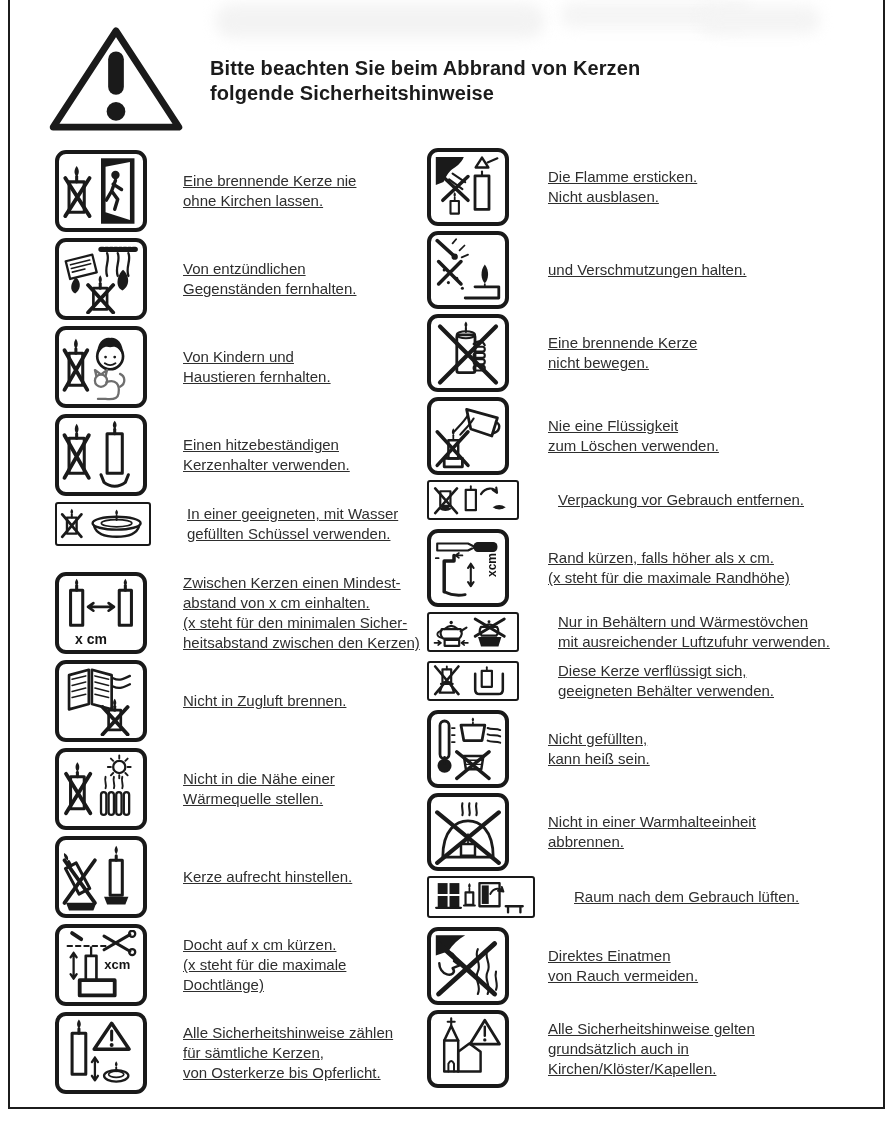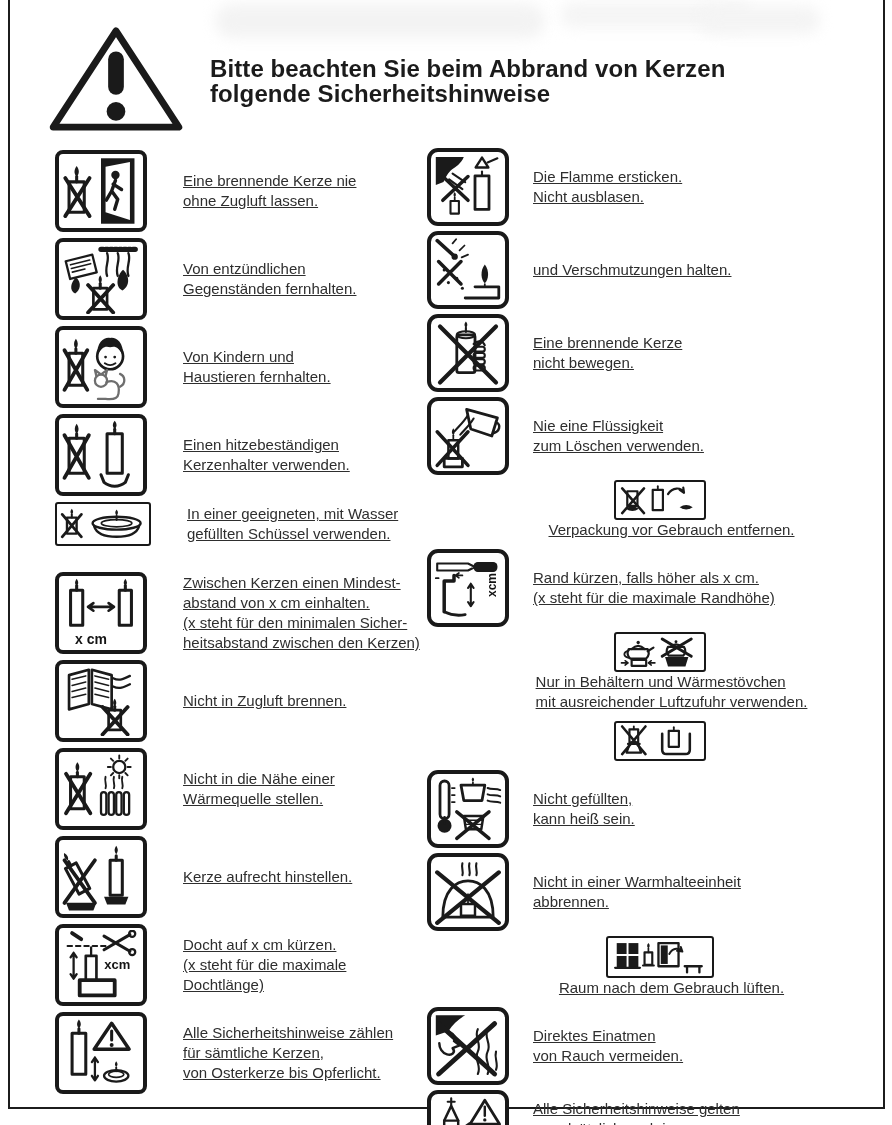--- a/index.html
+++ b/index.html
@@ -5,53 +5,53 @@
   html,body{margin:0;padding:0;background:#ffffff;}
   .canvas{position:relative;width:892px;height:1125px;background:#ffffff;overflow:hidden;
           font-family:"Liberation Sans",sans-serif;color:#2e2e2e;}
   .frame{position:absolute;left:8px;top:-2px;right:7px;bottom:16px;border:2px solid #1c1c1c;}
   .smudge{position:absolute;border-radius:30px;filter:blur(7px);}
   .smudge.s1{left:215px;top:4px;width:330px;height:34px;background:#f3f3f3;}
   .smudge.s2{left:560px;top:2px;width:190px;height:26px;background:#f5f5f5;}
   .smudge.s3{left:700px;top:6px;width:120px;height:28px;background:#f4f4f4;}
 
   .warn-tri{position:absolute;left:46px;top:26px;width:140px;height:106px;}
-  .title{position:absolute;left:210px;top:56px;font-size:24px;font-weight:bold;
+  .title{position:absolute;left:210px;top:56px;font-size:20px;font-weight:bold;
          line-height:25px;color:#1b1b1b;letter-spacing:0.1px;}
 
   .cols{position:absolute;left:55px;top:150px;right:0;display:flex;text-decoration:underline;}
   .col{display:flex;flex-direction:column;}
   .col-left{width:372px;flex:none;}
   .col-right{flex:1;margin-top:-2px;}
 
   .row{display:flex;align-items:center;}
   .col-left .row{margin-bottom:6px;}
   .col-left .row.wide-row{margin-bottom:26px;}
   .col-right .row{margin-bottom:5px;}
-  .col-right .row.wide-row{margin-bottom:9px;flex-direction:column;}
+  .col-right .row.wide-row{margin-bottom:9px;}
 
   .pictogram{position:relative;flex:none;background:#fff;}
   .pictogram.square{border:4px solid #191919;border-radius:11px;}
-  .col-left .pictogram.square{width:84px;height:74px;border-radius:8px;}
+  .col-left .pictogram.square{width:84px;height:74px;}
   .col-right .pictogram.square{width:74px;height:70px;}
   .pictogram.wide{border:2.5px solid #191919;border-radius:3px;}
   .col-left .pictogram.wide{width:92px;height:40px;}
   .col-right .pictogram.wide{width:88px;height:36px;}
   .col-right .pictogram.wide-lg{width:104px;height:38px;}
   .pictogram svg{width:100%;height:100%;display:block;padding:2px;box-sizing:border-box;
                  fill:none;stroke:#1a1a1a;stroke-width:4;stroke-linecap:round;stroke-linejoin:round;}
 
   .icon-label{position:absolute;font-weight:bold;color:#141414;line-height:1;}
   [data-name="candle-distance-icon"] .icon-label{bottom:4px;left:16px;font-size:14px;}
   [data-name="trim-wick-icon"] .icon-label{top:40%;left:54%;font-size:13px;}
   [data-name="trim-edge-icon"] .icon-label{top:46%;right:1px;transform:translateY(-50%) rotate(-90deg);font-size:12px;}
 
   .text{font-size:15px;line-height:20px;white-space:nowrap;}
   .col-left .text{margin-left:36px;}
-  .col-right .text{margin-left:24px;}
+  .col-right .text{margin-left:39px;}
 </style>
 </head>
 <body>
 
 <svg width="0" height="0" style="position:absolute" aria-hidden="true">
   <symbol id="sym-unattended" viewBox="0 0 100 92">
     <rect x="50" y="3" width="44" height="86" fill="#1a1a1a" stroke="none"></rect>
     <path d="M56 14 L88 8 L88 84 L56 74 Z" fill="#ffffff" stroke="none"></path>
     <circle cx="69" cy="25" r="5.5" fill="#1a1a1a" stroke="none"></circle>
     <path d="M69 32 L64 46 L72 57 L68 70 M64 46 L57 58 M66 37 L77 44" stroke-width="4.5"></path>
@@ -346,21 +346,21 @@
   <div class="cols" data-name="safety-items-grid">
     <div class="col col-left" data-name="left-column">
         <div class="row" data-name="safety-item">
           <div class="pictogram square" data-name="unattended-candle-icon">
             <svg>
               <use href="#sym-unattended"></use>
             </svg>
           </div>
           <div class="text" data-name="safety-text">
             <div data-name="safety-text-line">Eine brennende Kerze nie</div>
-            <div data-name="safety-text-line">ohne Zugluft lassen.</div>
+            <div data-name="safety-text-line">ohne Kirchen lassen.</div>
           </div>
         </div>
         <div class="row" data-name="safety-item">
           <div class="pictogram square" data-name="flammable-objects-icon">
             <svg>
               <use href="#sym-flammable"></use>
             </svg>
           </div>
           <div class="text" data-name="safety-text">
             <div data-name="safety-text-line">Von entzündlichen</div>
@@ -547,20 +547,24 @@
             <div data-name="safety-text-line">Nur in Behältern und Wärmestövchen</div>
             <div data-name="safety-text-line">mit ausreichender Luftzufuhr verwenden.</div>
           </div>
         </div>
         <div class="row wide-row" data-name="safety-item">
           <div class="pictogram wide" data-name="liquefying-candle-icon">
             <svg>
               <use href="#sym-liquefying"></use>
             </svg>
           </div>
+          <div class="text" data-name="safety-text">
+            <div data-name="safety-text-line">Diese Kerze verflüssigt sich,</div>
+            <div data-name="safety-text-line">geeigneten Behälter verwenden.</div>
+          </div>
         </div>
         <div class="row" data-name="safety-item">
           <div class="pictogram square" data-name="hot-surface-icon">
             <svg>
               <use href="#sym-hot"></use>
             </svg>
           </div>
           <div class="text" data-name="safety-text">
             <div data-name="safety-text-line">Nicht gefüllten,</div>
             <div data-name="safety-text-line">kann heiß sein.</div>

